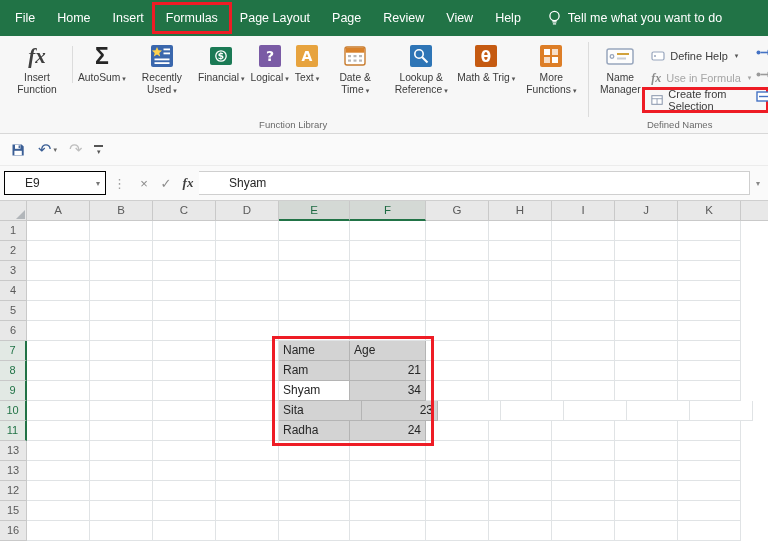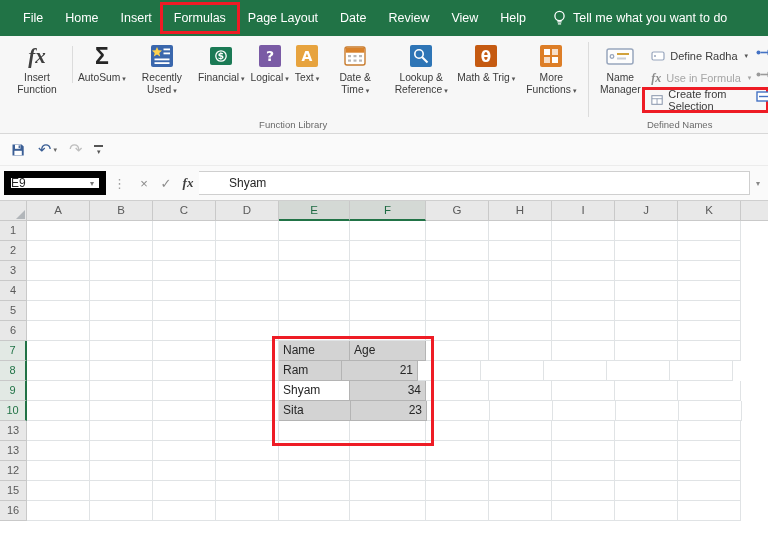--- a/index.html
+++ b/index.html
@@ -2,21 +2,21 @@
 <html><head>
 <meta charset="utf-8">
 <style>
   *{margin:0;padding:0;box-sizing:border-box;}
   html,body{width:768px;height:548px;overflow:hidden;background:#fff;
     font-family:"Liberation Sans","DejaVu Sans",sans-serif;}
   .app{position:relative;width:768px;height:548px;background:#fff;overflow:hidden;}
 
   
   .tabbar{position:absolute;top:0;left:0;right:0;height:36px;background:#217346;
-    display:flex;align-items:center;color:#fff;padding-left:12px;}
+    display:flex;align-items:center;color:#fff;padding-left:4px;}
   .tab{height:26px;line-height:26px;padding:0 11px;font-size:12.5px;white-space:nowrap;cursor:default;}
   .tab.annotated{outline:3px solid #ee1c25;}
   .tellme{display:flex;align-items:center;gap:7px;margin-left:16px;font-size:12.5px;white-space:nowrap;}
 
   
   .ribbon{position:absolute;top:36px;left:0;right:0;height:98px;background:#f7f7f7;
     border-bottom:1px solid #d8d8d8;display:flex;overflow:hidden;}
   .rgroup{position:relative;height:100%;}
   .btnrow{display:flex;align-items:flex-start;padding:4px 2px 0 4px;}
   .bigbtn{display:flex;flex-direction:column;align-items:center;padding:2px 3px;cursor:default;}
@@ -43,22 +43,22 @@
   .undo{font-size:16px;color:#3a5e95;line-height:1;}
   .redo{font-size:16px;color:#bfbfbf;line-height:1;}
   .tinychev{font-size:7px;color:#666;}
   .qat-more{display:inline-flex;flex-direction:column;align-items:center;line-height:1;}
   .qat-more .bar{width:9px;height:2px;background:#555;margin-bottom:1px;}
   .qat-more .v{font-size:7px;color:#555;}
 
   
   .fbar{position:absolute;top:166px;left:0;right:0;height:35px;background:#fafafa;
     display:flex;align-items:center;padding:0 2px 0 4px;border-bottom:1px solid #cfcfcf;}
-  .namebox{width:102px;height:24px;background:#fff;border:7px solid #000000;display:flex;
-    align-items:center;font-size:12px;color:#262626;padding-left:0;}
+  .namebox{width:102px;height:24px;background:#fff;border:1px solid #000000;display:flex;
+    align-items:center;font-size:12px;color:#262626;padding-left:20px;}
   .nbchev{margin-left:auto;margin-right:5px;font-size:8px;color:#777;}
   .vdots{font-size:13px;color:#a0a0a0;padding:0 7px;}
   .fbtn{width:22px;height:24px;border:none;background:transparent;font-size:13px;color:#8a8a8a;
     display:flex;align-items:center;justify-content:center;cursor:default;}
   .fbtn .fxg{font-family:"Liberation Serif","DejaVu Serif",serif;font-style:italic;font-weight:bold;
     font-size:13px;color:#3f3f3f;}
   .finput{flex:1;height:24px;background:#fff;border:1px solid #cfcfcf;border-left:none;
     display:flex;align-items:center;padding-left:30px;font-size:12px;color:#262626;}
   .fexpand{width:16px;text-align:center;font-size:8px;color:#888;}
 
@@ -91,21 +91,21 @@
 <body>
 
 <div class="app">
 
   <header class="tabbar">
     <div class="tab">File</div>
     <div class="tab">Home</div>
     <div class="tab">Insert</div>
     <div class="tab annotated">Formulas</div>
     <div class="tab">Page Layout</div>
-    <div class="tab">Date</div>
+    <div class="tab">Page</div>
     <div class="tab">Review</div>
     <div class="tab">View</div>
     <div class="tab">Help</div>
     <div class="tellme">
       <svg width="13" height="16" viewBox="0 0 13 16">
         <circle cx="6.5" cy="6" r="4.6" fill="none" stroke="#ffffff" stroke-width="1.3"></circle>
         <rect x="4.4" y="11.2" width="4.2" height="1.3" fill="#ffffff"></rect>
         <rect x="4.9" y="13.3" width="3.2" height="1.2" fill="#ffffff"></rect>
       </svg>
       <span>Tell me what you want to do</span>
@@ -251,21 +251,21 @@
           <div class="lbl" style="max-width:50px;">Name Manager</div>
         </div>
 
         <div class="dnstack">
 
           <div class="dnitem">
             <svg width="14" height="12" viewBox="0 0 14 12">
               <rect x="1" y="2" width="12" height="8" rx="1.5" fill="#fff" stroke="#98a6bd" stroke-width="1.2"></rect>
               <circle cx="4" cy="6" r="1" fill="#98a6bd"></circle>
             </svg>
-            <span>Define Radha</span>
+            <span>Define Help</span>
             <span class="chev">▾</span>
           </div>
 
           <div class="dnitem disabled">
             <span class="fxsmall">fx</span>
             <span>Use in Formula</span>
             <span class="chev" style="color:#a6a6a6;">▾</span>
           </div>
 
           <div class="dnitem annotated">
@@ -455,21 +455,21 @@
           <div class="cell" style="width: 63px;"></div>
           <div class="cell" style="width: 63px;"></div>
           <div class="cell" style="width: 63px;"></div>
         </div>
         <div class="grow">
           <div class="rowhead selrow">8</div>
           <div class="cell" style="width: 63px;"></div>
           <div class="cell" style="width: 63px;"></div>
           <div class="cell" style="width: 63px;"></div>
           <div class="cell" style="width: 63px;"></div>
-          <div class="cell sel" style="width: 63px;">Ram</div>
+          <div class="cell sel" style="width: 71px;">Ram</div>
           <div class="cell sel num" style="width: 76px;">21</div>
           <div class="cell" style="width: 63px;"></div>
           <div class="cell" style="width: 63px;"></div>
           <div class="cell" style="width: 63px;"></div>
           <div class="cell" style="width: 63px;"></div>
           <div class="cell" style="width: 63px;"></div>
         </div>
         <div class="grow">
           <div class="rowhead selrow">9</div>
           <div class="cell" style="width: 63px;"></div>
@@ -483,22 +483,36 @@
           <div class="cell" style="width: 63px;"></div>
           <div class="cell" style="width: 63px;"></div>
           <div class="cell" style="width: 63px;"></div>
         </div>
         <div class="grow">
           <div class="rowhead selrow">10</div>
           <div class="cell" style="width: 63px;"></div>
           <div class="cell" style="width: 63px;"></div>
           <div class="cell" style="width: 63px;"></div>
           <div class="cell" style="width: 63px;"></div>
-          <div class="cell sel" style="width: 72px;">Sita</div>
+          <div class="cell sel" style="width: 83px;">Sita</div>
           <div class="cell sel num" style="width: 76px;">23</div>
+          <div class="cell" style="width: 63px;"></div>
+          <div class="cell" style="width: 63px;"></div>
+          <div class="cell" style="width: 63px;"></div>
+          <div class="cell" style="width: 63px;"></div>
+          <div class="cell" style="width: 63px;"></div>
+        </div>
+        <div class="grow">
+          <div class="rowhead selrow">11</div>
+          <div class="cell" style="width: 63px;"></div>
+          <div class="cell" style="width: 63px;"></div>
+          <div class="cell" style="width: 63px;"></div>
+          <div class="cell" style="width: 63px;"></div>
+          <div class="cell sel" style="width: 71px;">Radha</div>
+          <div class="cell sel num" style="width: 76px;">24</div>
           <div class="cell" style="width: 63px;"></div>
           <div class="cell" style="width: 63px;"></div>
           <div class="cell" style="width: 63px;"></div>
           <div class="cell" style="width: 63px;"></div>
           <div class="cell" style="width: 63px;"></div>
         </div>
         <div class="grow">
           <div class="rowhead">13</div>
           <div class="cell" style="width: 63px;"></div>
           <div class="cell" style="width: 63px;"></div>

